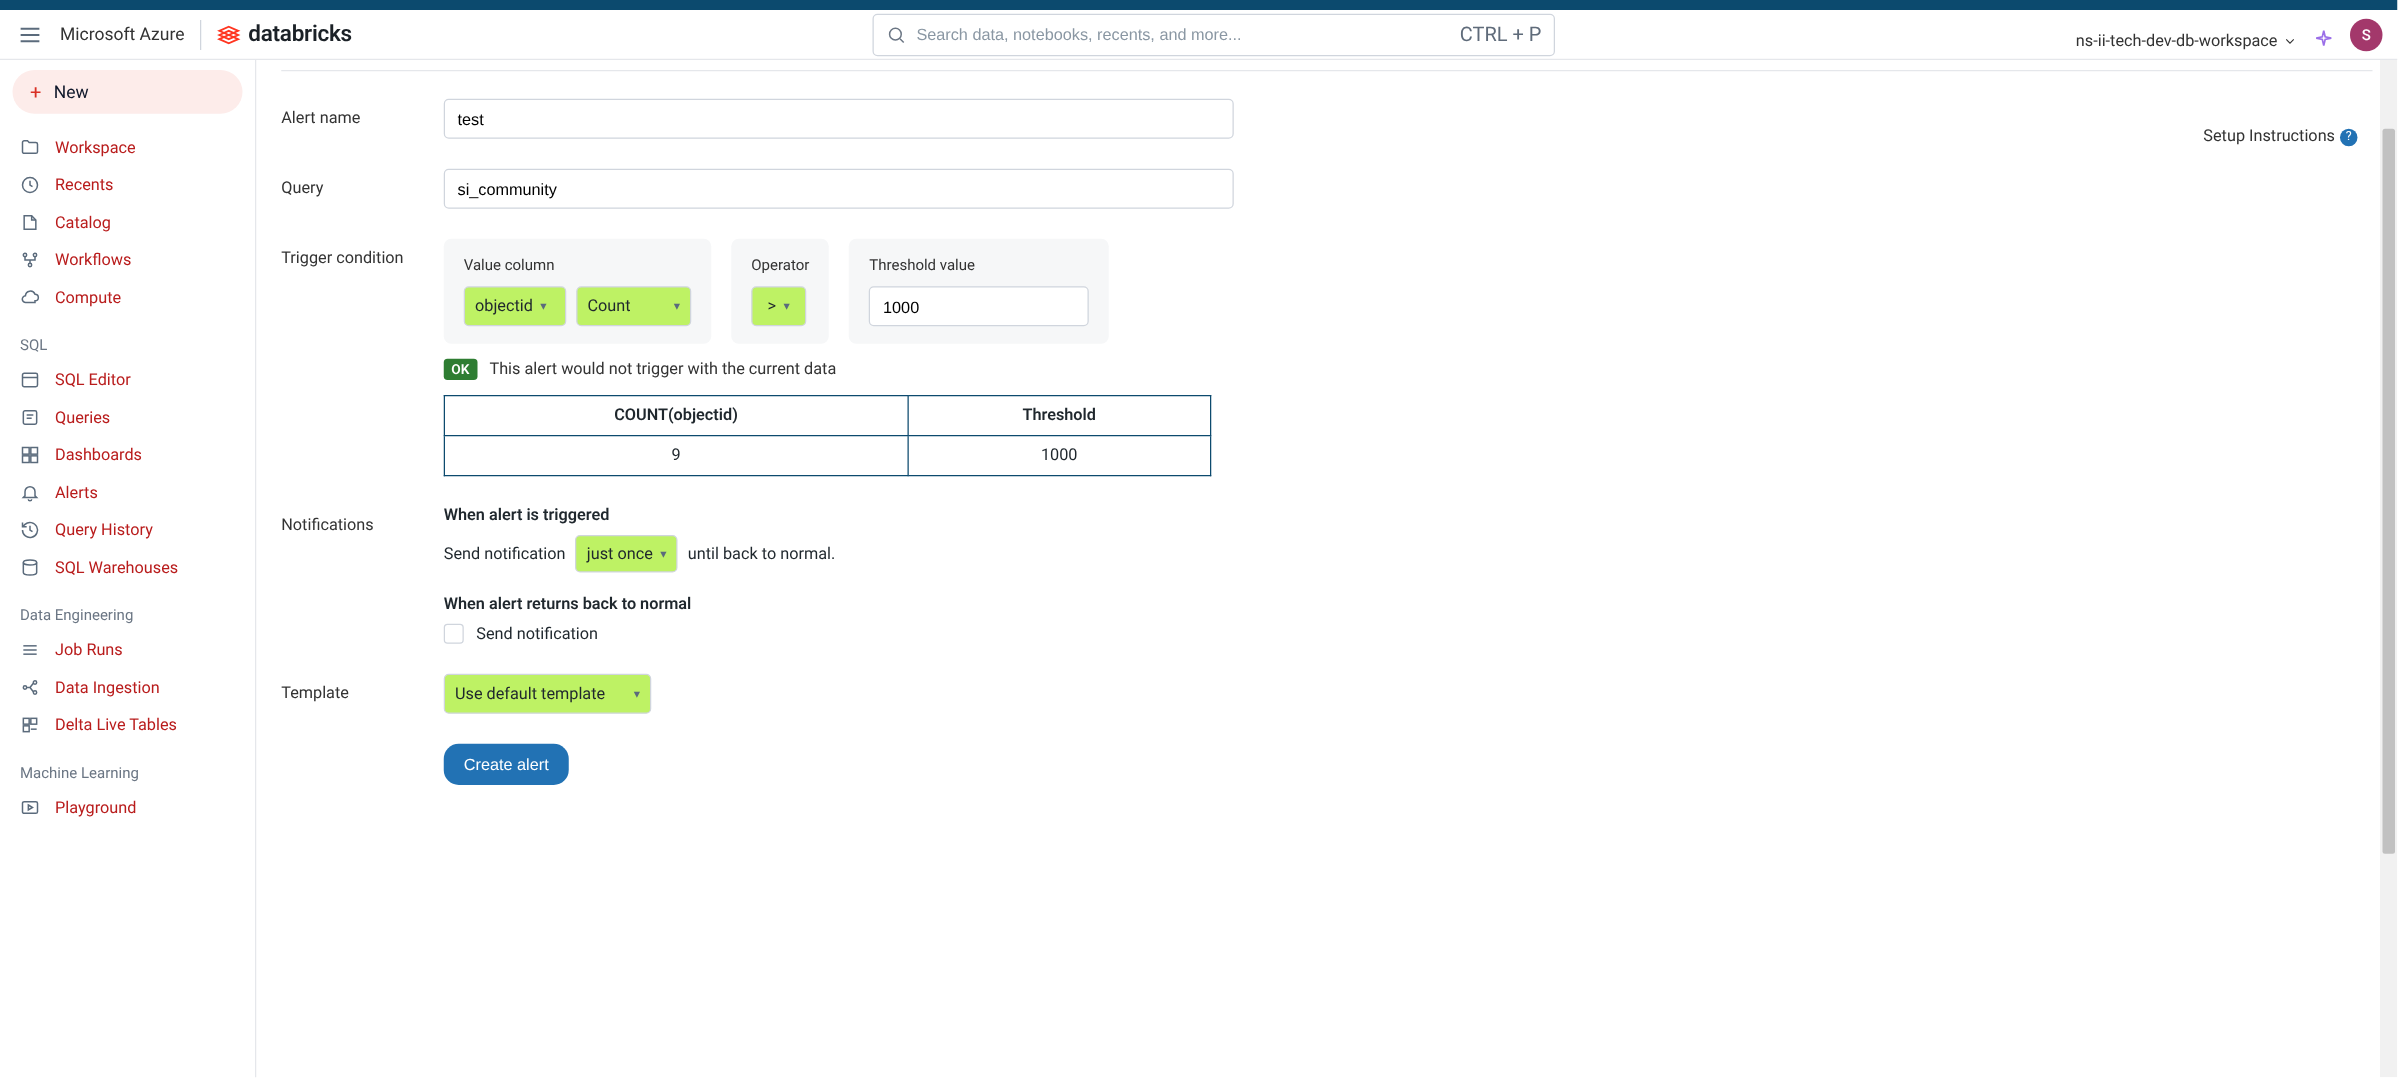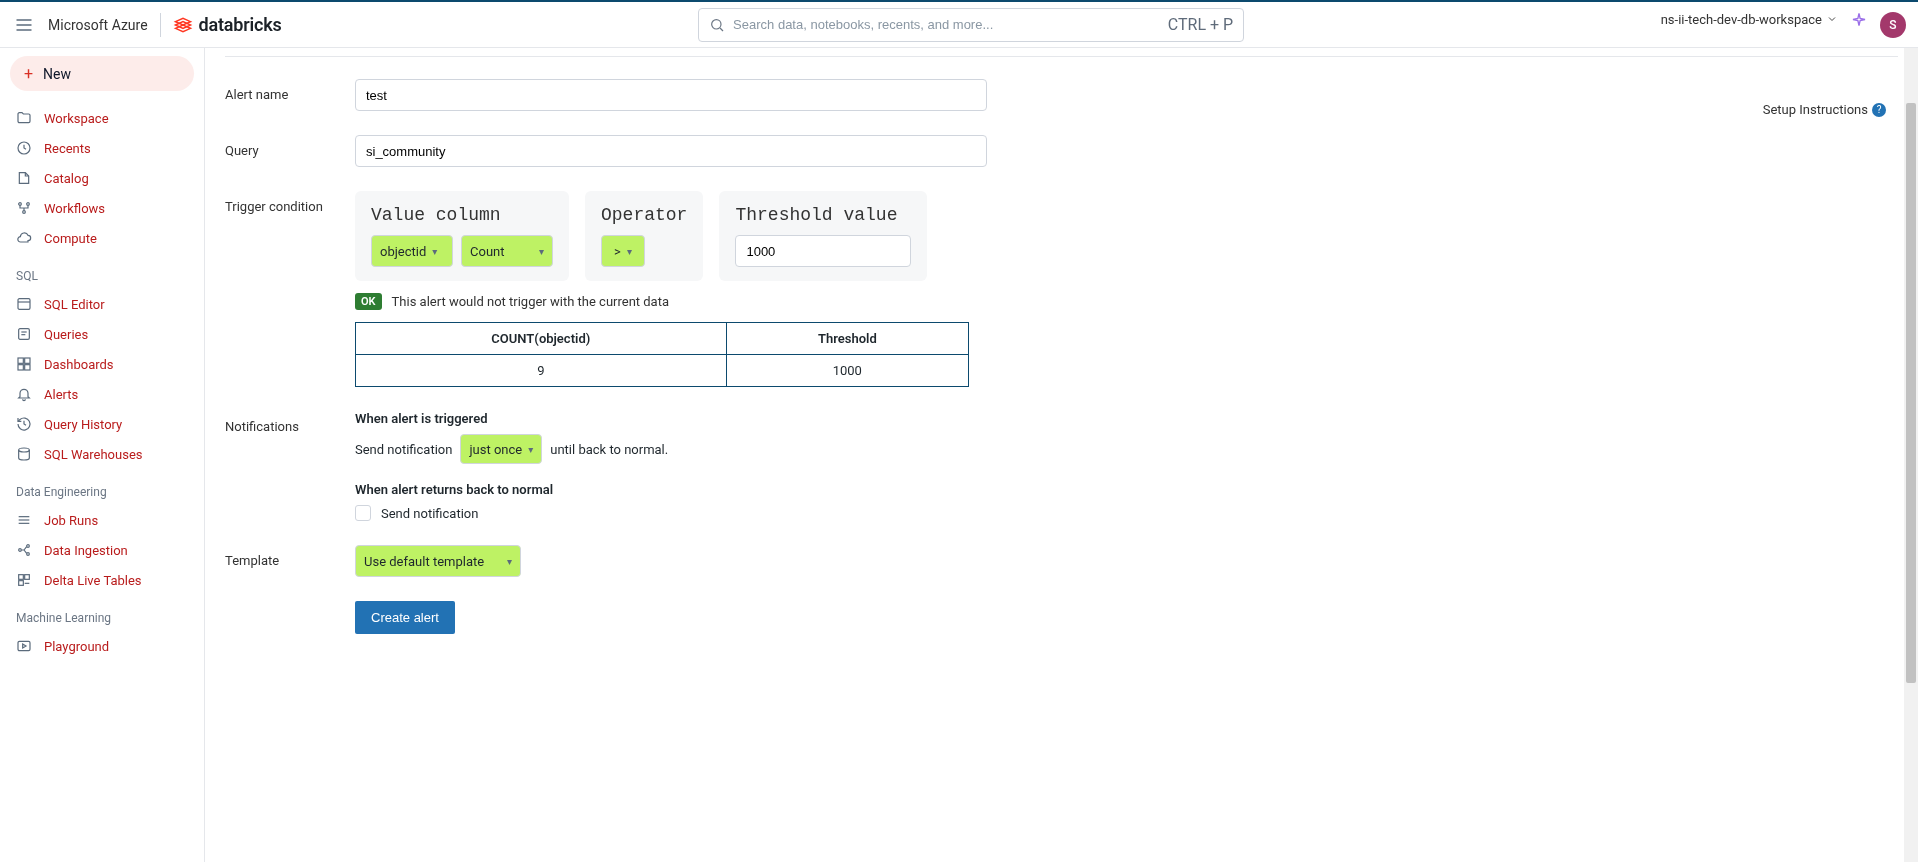--- a/index.html
+++ b/index.html
@@ -1,32 +1,32 @@
 <!DOCTYPE html>
 <html><head>
 <meta charset="utf-8">
 <style>
 * { box-sizing: border-box; margin: 0; padding: 0; }
 body { font-family: -apple-system, BlinkMacSystemFont, "Segoe UI", Roboto, sans-serif; font-size: 13px; color: #1f272d; background: #fff; }
 
 
-.topbar { height: 48px; border-bottom: 1px solid #e5e7eb; display: flex; align-items: center; padding: 0 12px; gap: 12px; border-top: 2px solid #0c4a6e; }
+.topbar { height: 48px; border-bottom: 1px solid #e5e7eb; display: flex; align-items: center; padding: 0 12px; gap: 12px; border-top: 8px solid #0c4a6e; }
 .hamburger { width: 24px; height: 24px; display: flex; align-items: center; justify-content: center; cursor: pointer; color: #5b6b7c; }
 .hamburger svg { width: 20px; height: 20px; }
 .brand-azure { font-size: 14px; color: #333; }
 .brand-divider { width: 1px; height: 24px; background: #d0d5dd; }
 .brand-db { display: flex; align-items: center; gap: 6px; }
 .brand-db-icon { width: 20px; height: 20px; color: #ff3621; }
 .brand-db-text { font-size: 18px; font-weight: 600; color: #1b2127; letter-spacing: -0.2px; }
 .search-wrap { flex: 1; display: flex; justify-content: center; }
 .search-box { width: 546px; height: 34px; border: 1px solid #d0d5dd; border-radius: 4px; display: flex; align-items: center; padding: 0 10px; gap: 8px; color: #6b7684; background: #fff; }
 .search-box input { border: none; outline: none; flex: 1; font-size: 13px; color: #333; background: transparent; }
 .search-box input::placeholder { color: #8a97a3; }
 .search-shortcut { font-size: 16px; color: #5f6b7a; }
-.top-right { display: flex; align-items: flex-start; gap: 12px; }
+.top-right { display: flex; align-items: flex-end; gap: 12px; }
 .workspace-name { font-size: 13px; color: #333; display: flex; align-items: center; gap: 4px; cursor: pointer; }
 .sparkle-icon { width: 18px; height: 18px; color: #9b6fe8; }
 .avatar { width: 26px; height: 26px; border-radius: 50%; background: #a3386b; color: #fff; display: flex; align-items: center; justify-content: center; font-size: 12px; font-weight: 500; }
 
 
 .layout { display: flex; height: calc(100vh - 48px); }
 .sidebar { width: 205px; border-right: 1px solid #e5e7eb; padding: 8px 10px; overflow-y: auto; scrollbar-width: none; }
 .sidebar::-webkit-scrollbar { display: none; }
 .main { flex: 1; padding: 8px 20px 20px 20px; overflow-y: auto; position: relative; }
 .main-scrollbar { position: absolute; right: 0; top: 0; width: 14px; height: 100%; background: #f1f1f1; }
@@ -48,41 +48,41 @@
 
 .form-row { display: flex; margin-bottom: 24px; }
 .form-label { width: 130px; font-size: 13px; color: #333; padding-top: 8px; }
 .form-field { flex: 1; max-width: 760px; }
 .form-field-wide { flex: 1; max-width: 890px; }
 
 .text-input { width: 100%; max-width: 632px; height: 32px; border: 1px solid #d0d5dd; border-radius: 4px; padding: 0 10px; font-size: 13px; outline: none; }
 
 .trigger-groups { display: flex; gap: 16px; }
 .trigger-box { background: #f6f7f8; border-radius: 6px; padding: 14px 16px; }
-.trigger-box-label { font-size: 18px; color: #333; margin-bottom: 10px; font-family: Liberation Mono, monospace; }
+.trigger-box-label { font-size: 12px; color: #333; margin-bottom: 10px; }
 .trigger-box-controls { display: flex; gap: 8px; }
 .select-like { height: 32px; border: 1px solid #d0d5dd; border-radius: 4px; background: #bef264; padding: 0 8px; display: flex; align-items: center; gap: 6px; font-size: 13px; cursor: pointer; }
 .select-like .chev { font-size: 10px; color: #5b6b7c; }
 .num-input { width: 176px; height: 32px; border: 1px solid #d0d5dd; border-radius: 4px; padding: 0 10px; font-size: 13px; outline: none; background: #fff; }
 
 .status-row { display: flex; align-items: center; gap: 10px; margin-top: 12px; }
 .ok-badge { background: #2e7d32; color: #fff; font-size: 11px; font-weight: 600; border-radius: 3px; padding: 2px 6px; }
 .status-text { font-size: 13px; color: #333; }
 
 .trigger-table { margin-top: 12px; border-collapse: collapse; width: 614px; }
 .trigger-table th, .trigger-table td { border: 1px solid #0c4a6e; padding: 8px; text-align: center; font-size: 13px; font-weight: 400; margin-top: 48px; }
 .trigger-table th { font-weight: 600; }
 
 .notif-sub { font-size: 13px; font-weight: 600; margin-bottom: 8px; }
 .notif-line { display: flex; align-items: center; gap: 8px; font-size: 13px; margin-bottom: 18px; }
 .notif-line .select-like { height: 30px; }
 .checkbox-row { display: flex; align-items: center; gap: 10px; font-size: 13px; }
 .checkbox { width: 16px; height: 16px; border: 1px solid #d0d5dd; border-radius: 3px; }
 
-.create-btn { background: #2272b4; color: #fff; border: none; border-radius: 2px; padding: 9px 16px; font-size: 13px; cursor: pointer; }
+.create-btn { background: #2272b4; color: #fff; border: none; border-radius: 12px; padding: 9px 16px; font-size: 13px; cursor: pointer; }
 
 svg { stroke: currentColor; fill: none; stroke-width: 1.8; }
 </style>
 </head>
 <body>
 
 <div class="topbar">
   <div class="hamburger">
     <svg viewBox="0 0 24 24">
         <line x1="3" y1="6" x2="21" y2="6"></line>

